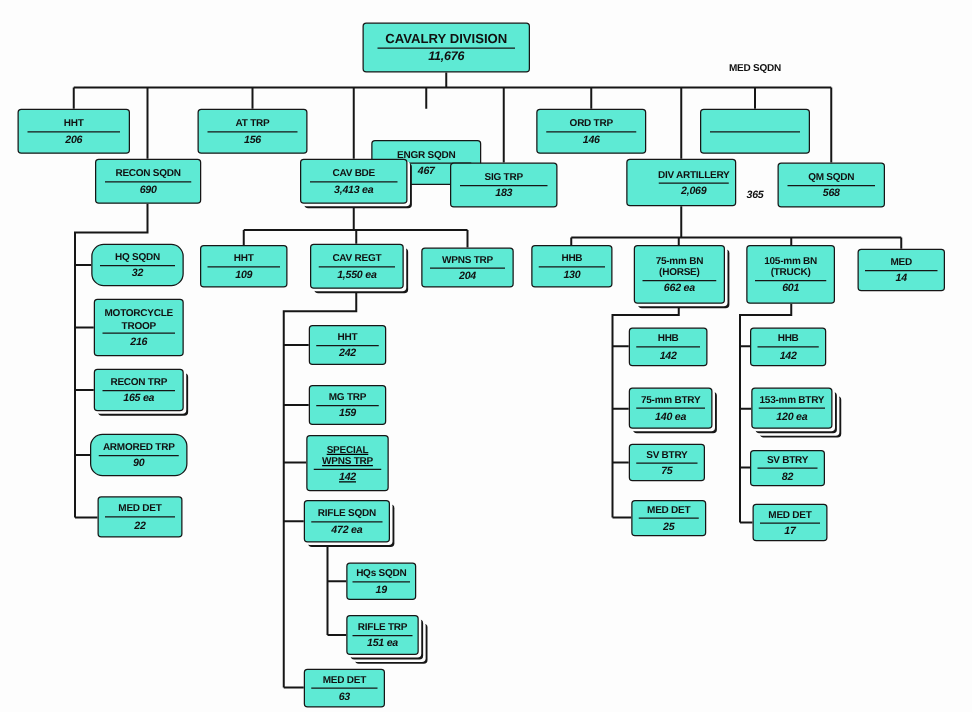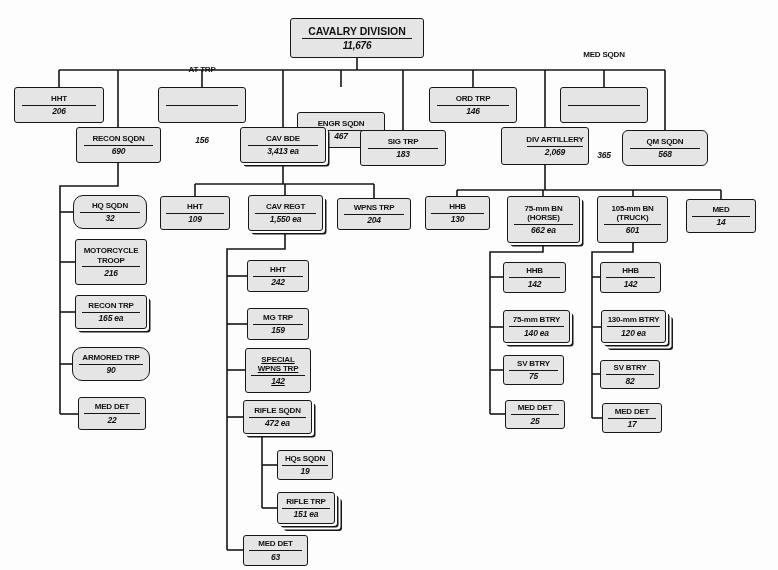--- a/index.html
+++ b/index.html
@@ -7,21 +7,21 @@
     position:relative;
     width:778px;height:570px;
     background:#fdfdfd;
     font-family:"Liberation Sans", sans-serif;
     overflow:hidden;
   }
   .wires{position:absolute;left:0;top:0;width:778px;height:570px;}
   .node{
     position:absolute;
     box-sizing:border-box;
-    background:#e5e5e5;
+    background:#5eead4;
     border:1.7px solid #161616;
     border-radius:3px;
     display:flex;flex-direction:column;
     align-items:center;justify-content:center;
     text-align:center;
     z-index:2;
   }
   .node-title{
     font-weight:700;font-size:8px;line-height:1.15;
     letter-spacing:-0.2px;color:#111;
@@ -94,21 +94,21 @@
 <div class="node" data-name="node-cavalry-division" style="left: 290px; top: 18px; width: 134px; height: 40px;">
       <div class="node-title" data-name="unit-name">CAVALRY DIVISION</div>
       <div class="node-rule" data-name="box-divider"></div>
       <div class="node-value" data-name="unit-strength">11,676</div>
     </div>
     <div class="node" data-name="node-hht-division" style="left: 14px; top: 87px; width: 90px; height: 36px;">
       <div class="node-title" data-name="unit-name">HHT</div>
       <div class="node-rule" data-name="box-divider"></div>
       <div class="node-value" data-name="unit-strength">206</div>
     </div>
-    <div class="node" data-name="node-at-trp" style="left: 158px; top: 87px; width: 88px; height: 36px; gap: 29px;">
+    <div class="node" data-name="node-at-trp" style="left: 158px; top: 87px; width: 88px; height: 36px;">
       <div class="node-title" data-name="unit-name">AT TRP</div>
       <div class="node-rule" data-name="box-divider"></div>
       <div class="node-value" data-name="unit-strength">156</div>
     </div>
     <div class="node" data-name="node-engr-sqdn" style="left: 297px; top: 87px; width: 88px; height: 36px; margin-top: 25px;">
       <div class="node-title" data-name="unit-name">ENGR SQDN</div>
       <div class="node-rule" data-name="box-divider"></div>
       <div class="node-value" data-name="unit-strength">467</div>
     </div>
     <div class="node" data-name="node-ord-trp" style="left: 429px; top: 87px; width: 88px; height: 36px;">
@@ -134,21 +134,21 @@
     <div class="node" data-name="node-sig-trp" style="left: 360px; top: 130px; width: 86px; height: 36px;">
       <div class="node-title" data-name="unit-name">SIG TRP</div>
       <div class="node-rule" data-name="box-divider"></div>
       <div class="node-value" data-name="unit-strength">183</div>
     </div>
     <div class="node" data-name="node-div-artillery" style="left: 501px; top: 127px; width: 88px; height: 38px; padding-left: 20px;">
       <div class="node-title" data-name="unit-name">DIV ARTILLERY</div>
       <div class="node-rule" data-name="box-divider"></div>
       <div class="node-value" data-name="unit-strength">2,069</div>
     </div>
-    <div class="node" data-name="node-qm-sqdn" style="left: 622px; top: 130px; width: 86px; height: 36px; border-radius: 6px;">
+    <div class="node" data-name="node-qm-sqdn" style="left: 622px; top: 130px; width: 86px; height: 36px;">
       <div class="node-title" data-name="unit-name">QM SQDN</div>
       <div class="node-rule" data-name="box-divider"></div>
       <div class="node-value" data-name="unit-strength">568</div>
     </div>
     <div class="node" data-name="node-hq-sqdn" style="left: 73px; top: 195px; width: 74px; height: 34px; border-radius: 10px;">
       <div class="node-title" data-name="unit-name">HQ SQDN</div>
       <div class="node-rule" data-name="box-divider"></div>
       <div class="node-value" data-name="unit-strength">32</div>
     </div>
     <div class="node" data-name="node-hht-cav-bde" style="left: 160px; top: 196px; width: 70px; height: 34px;">
@@ -264,21 +264,21 @@
       <div class="node-title" data-name="unit-name">MED DET</div>
       <div class="node-rule" data-name="box-divider"></div>
       <div class="node-value" data-name="unit-strength">25</div>
     </div>
     <div class="node" data-name="node-hhb-105mm" style="left: 600px; top: 262px; width: 61px; height: 31px;">
       <div class="node-title" data-name="unit-name">HHB</div>
       <div class="node-rule" data-name="box-divider"></div>
       <div class="node-value" data-name="unit-strength">142</div>
     </div>
     <div class="node stack2" data-name="node-btry-105mm" style="left: 601px; top: 310px; width: 65px; height: 33px;">
-      <div class="node-title" data-name="unit-name">130-mm BTRY</div>
+      <div class="node-title" data-name="unit-name">153-mm BTRY</div>
       <div class="node-rule" data-name="box-divider"></div>
       <div class="node-value" data-name="unit-strength">120 ea</div>
     </div>
     <div class="node" data-name="node-sv-btry-105mm" style="left: 600px; top: 360px; width: 60px; height: 29px;">
       <div class="node-title" data-name="unit-name">SV BTRY</div>
       <div class="node-rule" data-name="box-divider"></div>
       <div class="node-value" data-name="unit-strength">82</div>
     </div>
     <div class="node" data-name="node-med-det-105mm" style="left: 602px; top: 403px; width: 60px; height: 30px;">
       <div class="node-title" data-name="unit-name">MED DET</div>

